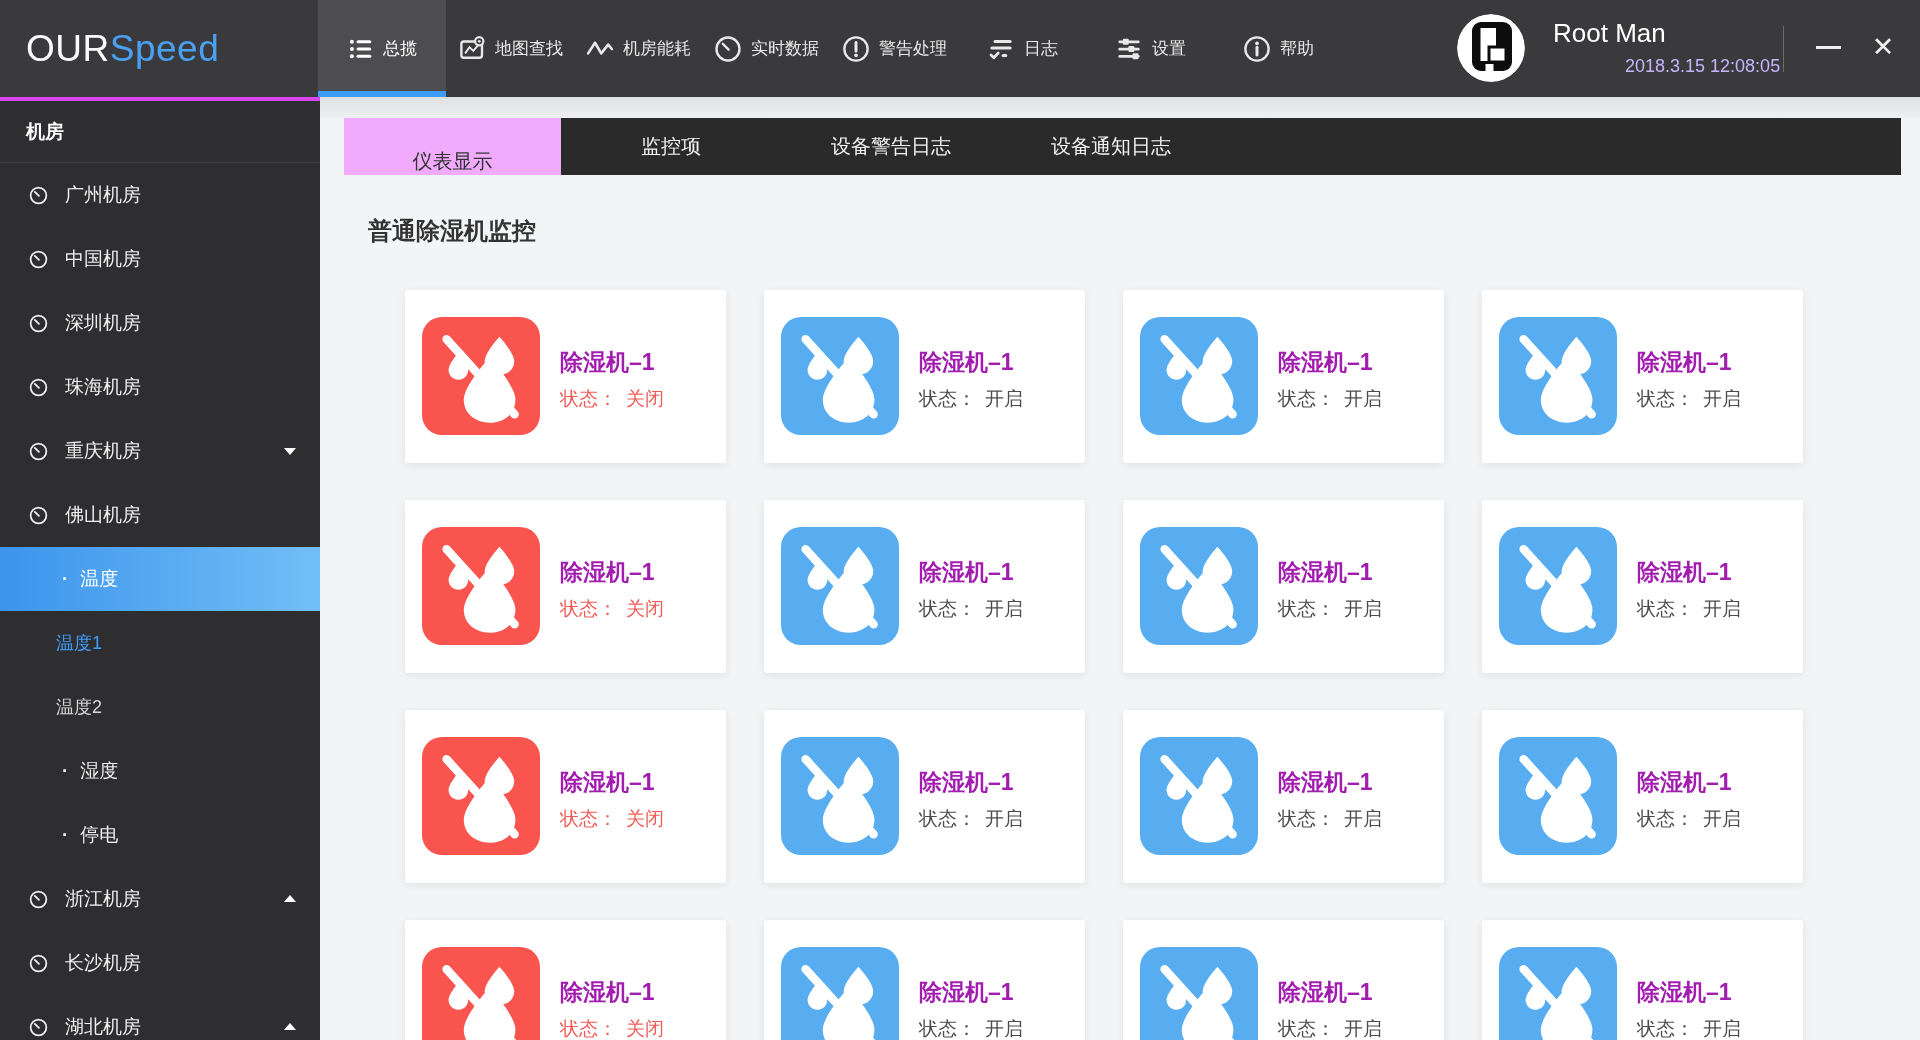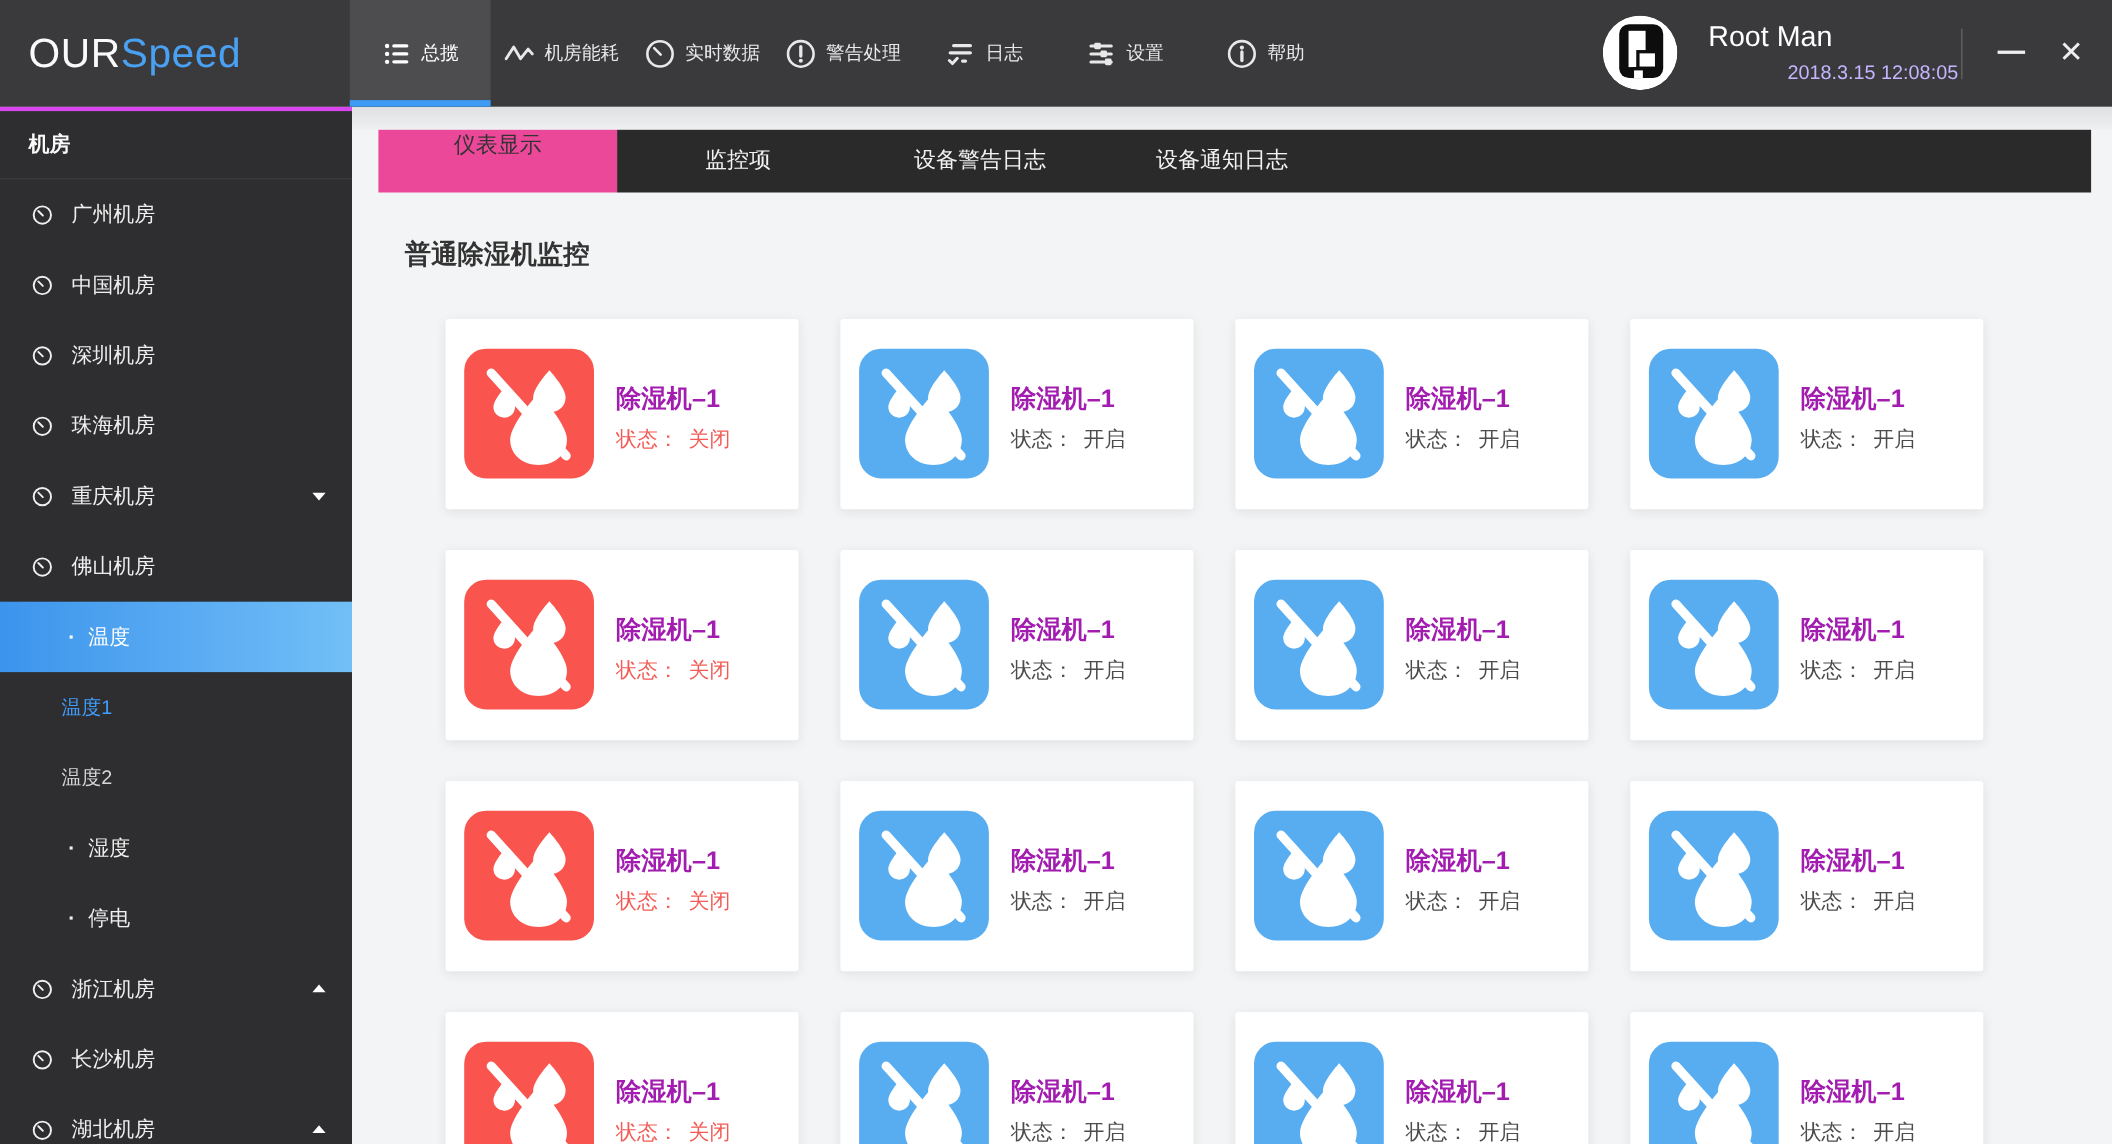--- a/index.html
+++ b/index.html
@@ -41,21 +41,21 @@
   .side-item.sub2 { padding-left:56px; color:#d6d6d6; font-size:18px; }
   .side-item.sub2.highlight { color:#409eff; }
   .side-item.selected { background:linear-gradient(90deg,#3c94ec 0%,#72bff7 100%); color:#fff; }
   .caret { position:absolute; right:24px; top:50%; width:0; height:0; border-left:6px solid transparent; border-right:6px solid transparent; }
   .caret.down { border-top:7px solid #fff; margin-top:-3px; }
   .caret.up   { border-bottom:7px solid #fff; margin-top:-4px; }
 
   
   .tabgap { position:absolute; left:320px; top:97px; width:1600px; height:21px; background:linear-gradient(#dfe0e2,#eff0f2); }
   .tabrow { position:absolute; left:320px; top:118px; width:1600px; height:57px; background:#f3f4f5; }
-  .tab-active { position:absolute; left:24px; top:0; width:217px; height:57px; background:#ec4899; display:flex; align-items:flex-start; justify-content:center; font-size:20px; color:#333; cursor:pointer; }
+  .tab-active { position:absolute; left:24px; top:0; width:217px; height:57px; background:#f0abfc; display:flex; align-items:flex-end; justify-content:center; font-size:20px; color:#333; cursor:pointer; }
   .tab-dark { position:absolute; left:241px; top:0; width:1340px; height:57px; background:#2a2a2b; display:flex; }
   .tab { width:220px; height:57px; line-height:57px; text-align:center; color:#f2f2f2; font-size:20px; cursor:pointer; }
 
   
   .section-title { position:absolute; left:368px; top:215px; font-size:24px; font-weight:bold; color:#333; }
   .cards { position:absolute; left:405px; top:290px; display:grid; grid-template-columns:repeat(4,321px); grid-auto-rows:173px; gap:37px 38px; }
   .card { background:#fff; border-radius:3px; box-shadow:0 2px 10px rgba(0,0,0,.08); position:relative; cursor:pointer; }
   .dicon { position:absolute; left:17px; top:27px; width:118px; height:118px; border-radius:20px; }
   .dicon.closed { background:#f9544e; }
   .dicon.open { background:#58adf1; }
@@ -79,20 +79,31 @@
             <circle cx="4.2" cy="12" r="1.7"></circle>
             <circle cx="4.2" cy="18.2" r="1.7"></circle>
             <rect x="8.2" y="4.5" width="12.6" height="2.6" rx="1.3"></rect>
             <rect x="8.2" y="10.7" width="12.6" height="2.6" rx="1.3"></rect>
             <rect x="8.2" y="16.9" width="12.6" height="2.6" rx="1.3"></rect>
           </svg>
         </span>
     <span class="nlabel">总揽</span>
   </div>
 
+  <div class="nav-item">
+    <span class="nicon">
+          <svg width="30" height="30" viewBox="0 0 24 24" fill="none" stroke="currentColor">
+            <rect x="3.5" y="6" width="16.5" height="13" rx="2" stroke-width="1.9"></rect>
+            <path d="M6.5 15.5 L10 10.5 L13 13.5 L16.5 9.5" stroke-width="1.5"></path>
+            <circle cx="17.8" cy="5.8" r="3.3" fill="#3a3a3c" stroke-width="1.7"></circle>
+            <circle cx="17.8" cy="5.8" r="1.1" fill="currentColor" stroke="none"></circle>
+          </svg>
+        </span>
+    <span class="nlabel">地图查找</span>
+  </div>
 
   <div class="nav-item">
     <span class="nicon">
           <svg width="30" height="30" viewBox="0 0 24 24" fill="none" stroke="currentColor" stroke-width="2.1" stroke-linecap="round" stroke-linejoin="round">
             <polyline points="2.5,15.5 8,7 13,15.5 18.5,8.5 21.5,12"></polyline>
           </svg>
         </span>
     <span class="nlabel">机房能耗</span>
   </div>
 

